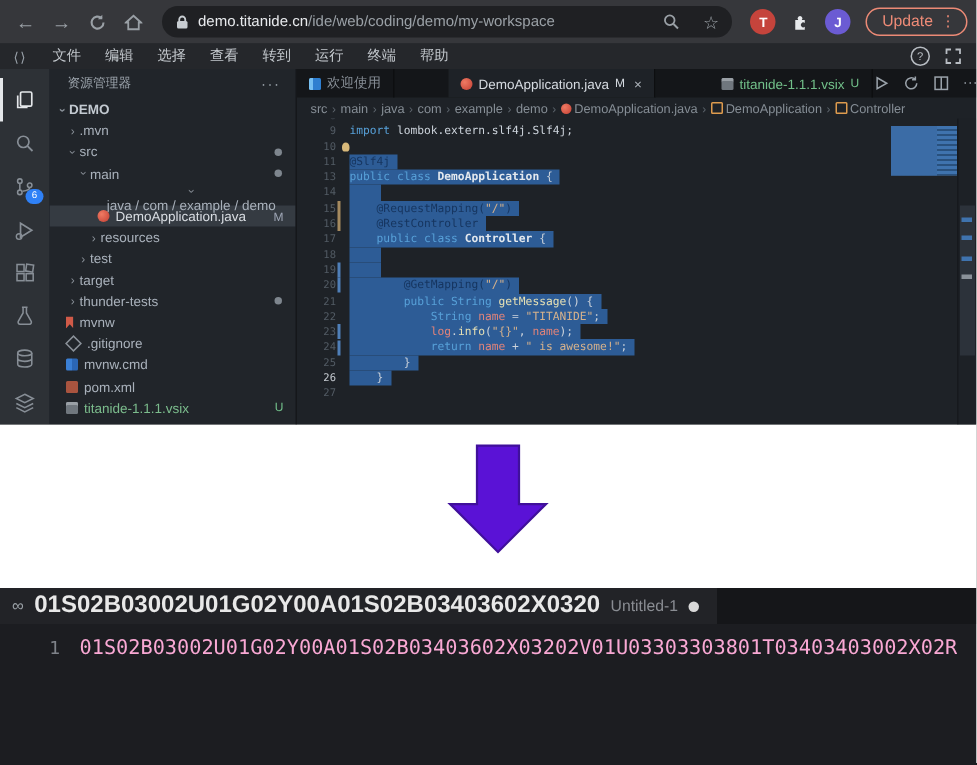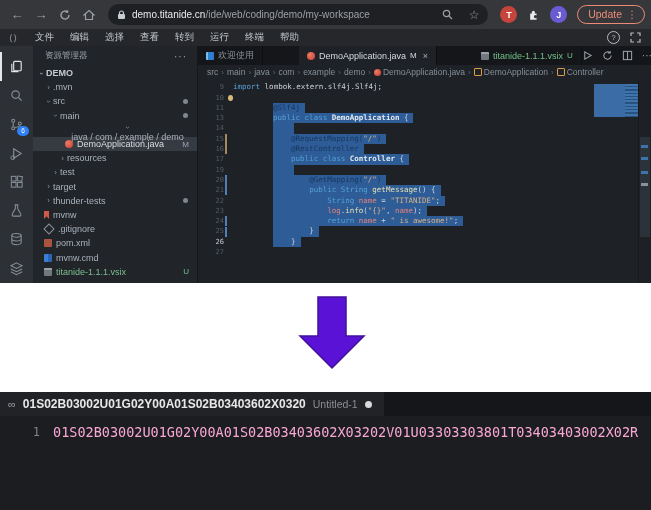--- a/index.html
+++ b/index.html
@@ -73,21 +73,21 @@
   .crumb{display:flex;align-items:center;gap:2px;}
   .crumb-sep{color:#5d656d;font-size:8px;}
   .ci-class{width:6px;height:6px;border:1px solid #de9b4e;border-radius:1px;}
   .ci-java{width:7px;height:7px;border-radius:50%;background:radial-gradient(circle at 35% 35%,#ef7a63,#c33f33);}
   .codearea{flex:1;position:relative;overflow:hidden;font-family:"DejaVu Sans Mono",monospace;font-size:7.5px;}
   .lines{position:absolute;top:-7px;left:0;right:12px;}
   .line{display:flex;height:10.3px;line-height:10.3px;}
   .gutter{width:26px;text-align:right;padding-right:9px;color:#525b64;font-size:7px;flex:0 0 auto;}
   .line.active .gutter{color:#c6cbd1;}
   .content{white-space:pre;}
-  .sel{background:#2d5c96;display:inline-block;padding-right:5px;margin-left:40px;}
+  .sel{background:#2d5c96;display:inline-block;padding-right:5px;}
   .sel.blank{min-width:16px;height:10.3px;}
   .c-kw{color:#57a0d8;}
   .c-ann{color:#16355f;}
   .c-cls{color:#e4e9ee;font-weight:bold;}
   .c-str{color:#d6b28c;}
   .c-var{color:#e0837a;}
   .c-fn{color:#e6e0b4;}
   .c-txt{color:#ccd3db;}
   .bulb{position:absolute;left:30px;width:5px;height:6px;border-radius:50% 50% 40% 40%;background:#d8b97a;}
   .gmark{position:absolute;left:27px;width:2px;height:10px;}
@@ -96,21 +96,21 @@
   .overview{position:absolute;top:0;right:0;bottom:0;width:12px;background:#1d2126;border-left:1px solid #16191d;}
   .ov-slider{position:absolute;left:1px;right:1px;top:58px;height:100px;background:#2c323a;}
   .ov-mark{position:absolute;left:2px;width:7px;height:3px;background:#3f73ae;}
   
   .big-arrow{position:absolute;left:298px;top:296px;}
   
   .bottomwin{position:absolute;left:0;top:392px;width:651px;height:118px;background:#1c1d21;overflow:hidden;}
   .bw-tabbar{height:24px;background:#151619;display:flex;align-items:stretch;}
   .bw-tab{display:flex;align-items:center;gap:7px;background:#222327;padding:0 12px 0 8px;}
   .bw-linkic{color:#9aa0a6;font-size:11px;line-height:1;}
-  .bw-title{color:#e8e8e8;font-weight:bold;font-size:12px;white-space:nowrap;}
+  .bw-title{color:#e8e8e8;font-weight:bold;font-size:16px;white-space:nowrap;}
   .bw-sub{color:#8a8d93;font-size:10.5px;}
   .bw-dot{width:7px;height:7px;border-radius:50%;background:#d9d9d9;flex:0 0 auto;}
   .bw-codeline{display:flex;align-items:center;margin-top:8px;font-family:"DejaVu Sans Mono",monospace;white-space:nowrap;}
   .bw-ln{width:40px;text-align:right;padding-right:13px;color:#7f838a;font-size:12px;flex:0 0 auto;}
   .bw-text{color:#e0514c;font-size:13.5px;overflow:hidden;}
   svg{display:block;}
 </style>
 </head>
 <body>
 
@@ -286,26 +286,26 @@
             </div>
             <div class="treerow" style="padding-left: 11px;">
               <span class="fi fi-mvnw"></span>
               <span>mvnw</span>
             </div>
             <div class="treerow" style="padding-left: 11px;">
               <span class="fi fi-git"></span>
               <span>.gitignore</span>
             </div>
             <div class="treerow" style="padding-left: 11px;">
+              <span class="fi fi-cmd"></span>
+              <span>mvnw.cmd</span>
+            </div>
+            <div class="treerow" style="padding-left: 11px;">
               <span class="fi fi-xml"></span>
               <span>pom.xml</span>
-            </div>
-            <div class="treerow" style="padding-left: 11px;">
-              <span class="fi fi-cmd"></span>
-              <span>mvnw.cmd</span>
             </div>
             <div class="treerow green" style="padding-left: 11px;">
               <span class="fi fi-vsix"></span>
               <span>titanide-1.1.1.vsix</span>
               <span class="tr-badge u">U</span>
             </div>
           </div>
       </div>
 
       <div class="editor">
@@ -414,20 +414,24 @@
               </div>
               <div class="line">
                 <span class="gutter">16</span>
                 <span class="content"><span class="sel"><span class="c-txt">    </span><span class="c-ann">@RestController</span></span></span>
               </div>
               <div class="line">
                 <span class="gutter">17</span>
                 <span class="content"><span class="sel"><span class="c-txt">    </span><span class="c-kw">public class </span><span class="c-cls">Controller</span><span class="c-txt"> {</span></span></span>
               </div>
               <div class="line">
+                <span class="gutter">18</span>
+                <span class="content"><span class="sel blank"></span></span>
+              </div>
+              <div class="line">
                 <span class="gutter">19</span>
                 <span class="content"><span class="sel blank"></span></span>
               </div>
               <div class="line">
                 <span class="gutter">20</span>
                 <span class="content"><span class="sel"><span class="c-txt">        </span><span class="c-ann">@GetMapping(</span><span class="c-str">"/"</span><span class="c-ann">)</span></span></span>
               </div>
               <div class="line">
                 <span class="gutter">21</span>
                 <span class="content"><span class="sel"><span class="c-txt">        </span><span class="c-kw">public </span><span class="c-kw">String </span><span class="c-fn">getMessage</span><span class="c-txt">() {</span></span></span>

